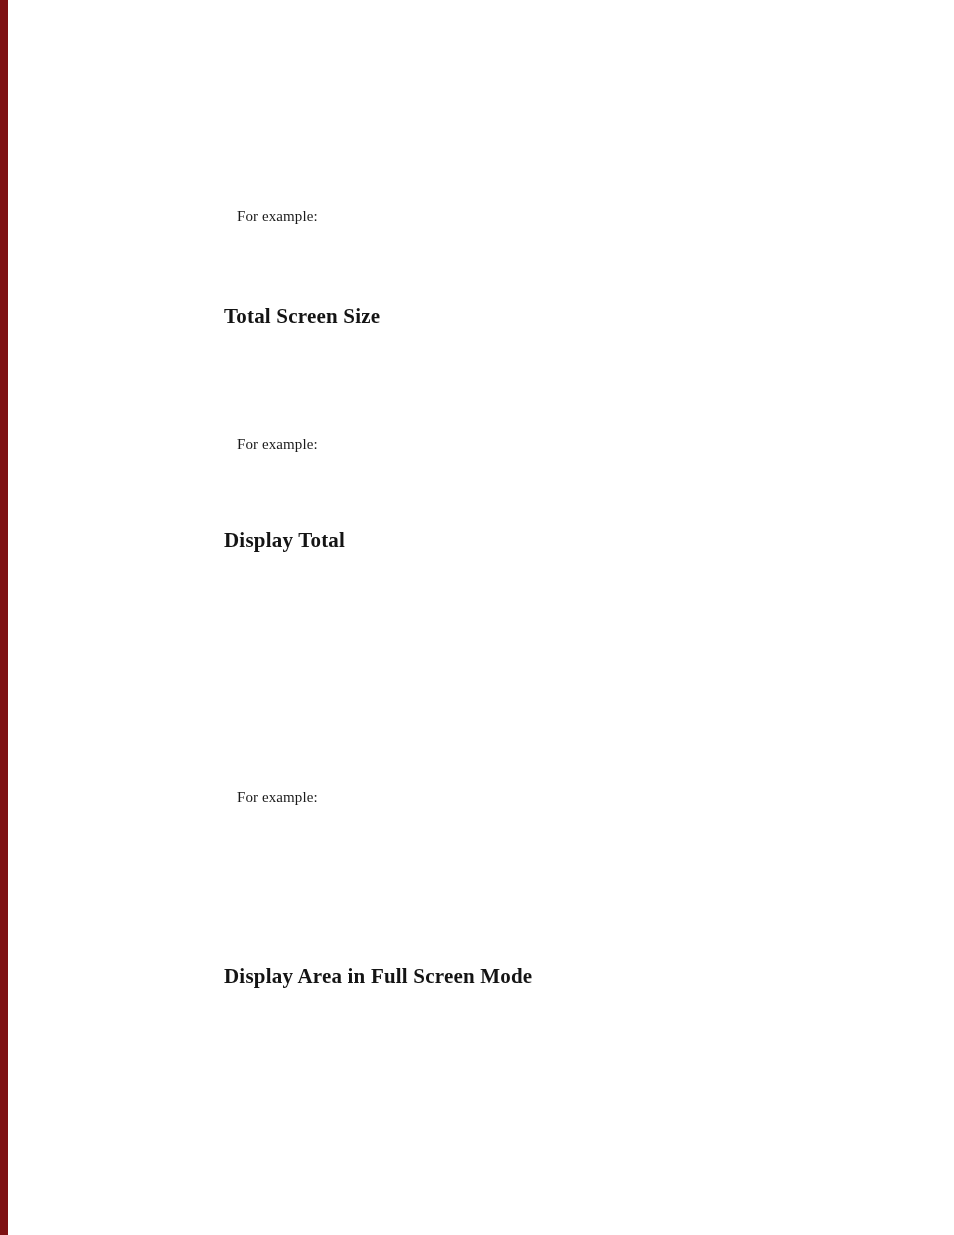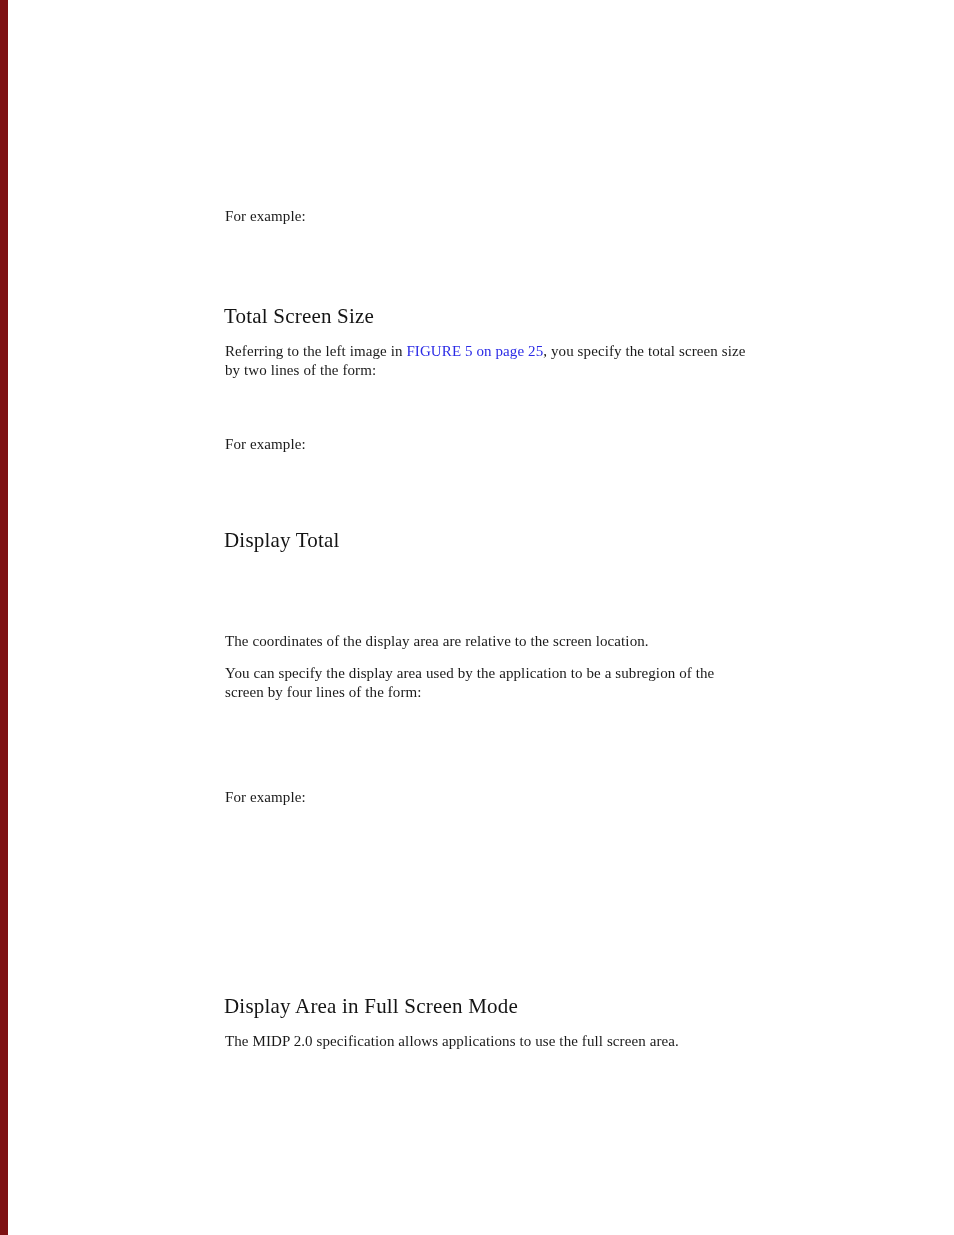--- a/index.html
+++ b/index.html
@@ -14,33 +14,33 @@
     overflow: hidden;
   }
   .edge-bar {
     position: absolute;
     left: 0; top: 0;
     width: 8px; height: 1235px;
     background: #7e1113;
   }
   .block {
     position: absolute;
-    left: 225px;
+    left: 237px;
     width: 580px;
     font-size: 15px;
     line-height: 18.5px;
     white-space: pre-line;
     letter-spacing: 0.1px;
   }
   .heading {
     position: absolute;
     left: 224px;
     font-size: 21px;
     line-height: 25px;
-    font-weight: normal;
+    font-weight: bold;
     color: #141414;
     white-space: nowrap;
     letter-spacing: 0.2px;
   }
   .link {
     color: #2b2be6;
     text-decoration: none;
     cursor: pointer;
   }
   .note {
@@ -62,33 +62,27 @@
 <body>
 
 <div class="page">
 
   <div class="edge-bar"></div>
 
   <p class="block" style="top:207px">For example:</p>
 
   <h2 class="heading" style="top:304px">Total Screen Size</h2>
 
-  <p class="block" style="top:342px"><span>Referring to the left image in </span><a class="link">FIGURE 5 on page 25</a><span>, you specify the total screen size
-by two lines of the form:</span></p>
 
   <p class="block" style="top:435px">For example:</p>
 
   <h2 class="heading" style="top:528px">Display Total</h2>
 
 
-  <p class="block" style="top:632px">The coordinates of the display area are relative to the screen location.</p>
 
-  <p class="block" style="top:664px">You can specify the display area used by the application to be a subregion of the
-screen by four lines of the form:</p>
 
   <p class="block" style="top:788px">For example:</p>
 
 
-  <h2 class="heading" style="top:994px">Display Area in Full Screen Mode</h2>
+  <h2 class="heading" style="top:964px">Display Area in Full Screen Mode</h2>
 
-  <p class="block" style="top:1032px">The MIDP 2.0 specification allows applications to use the full screen area.</p>
 
 </div>
 
 </body></html>

